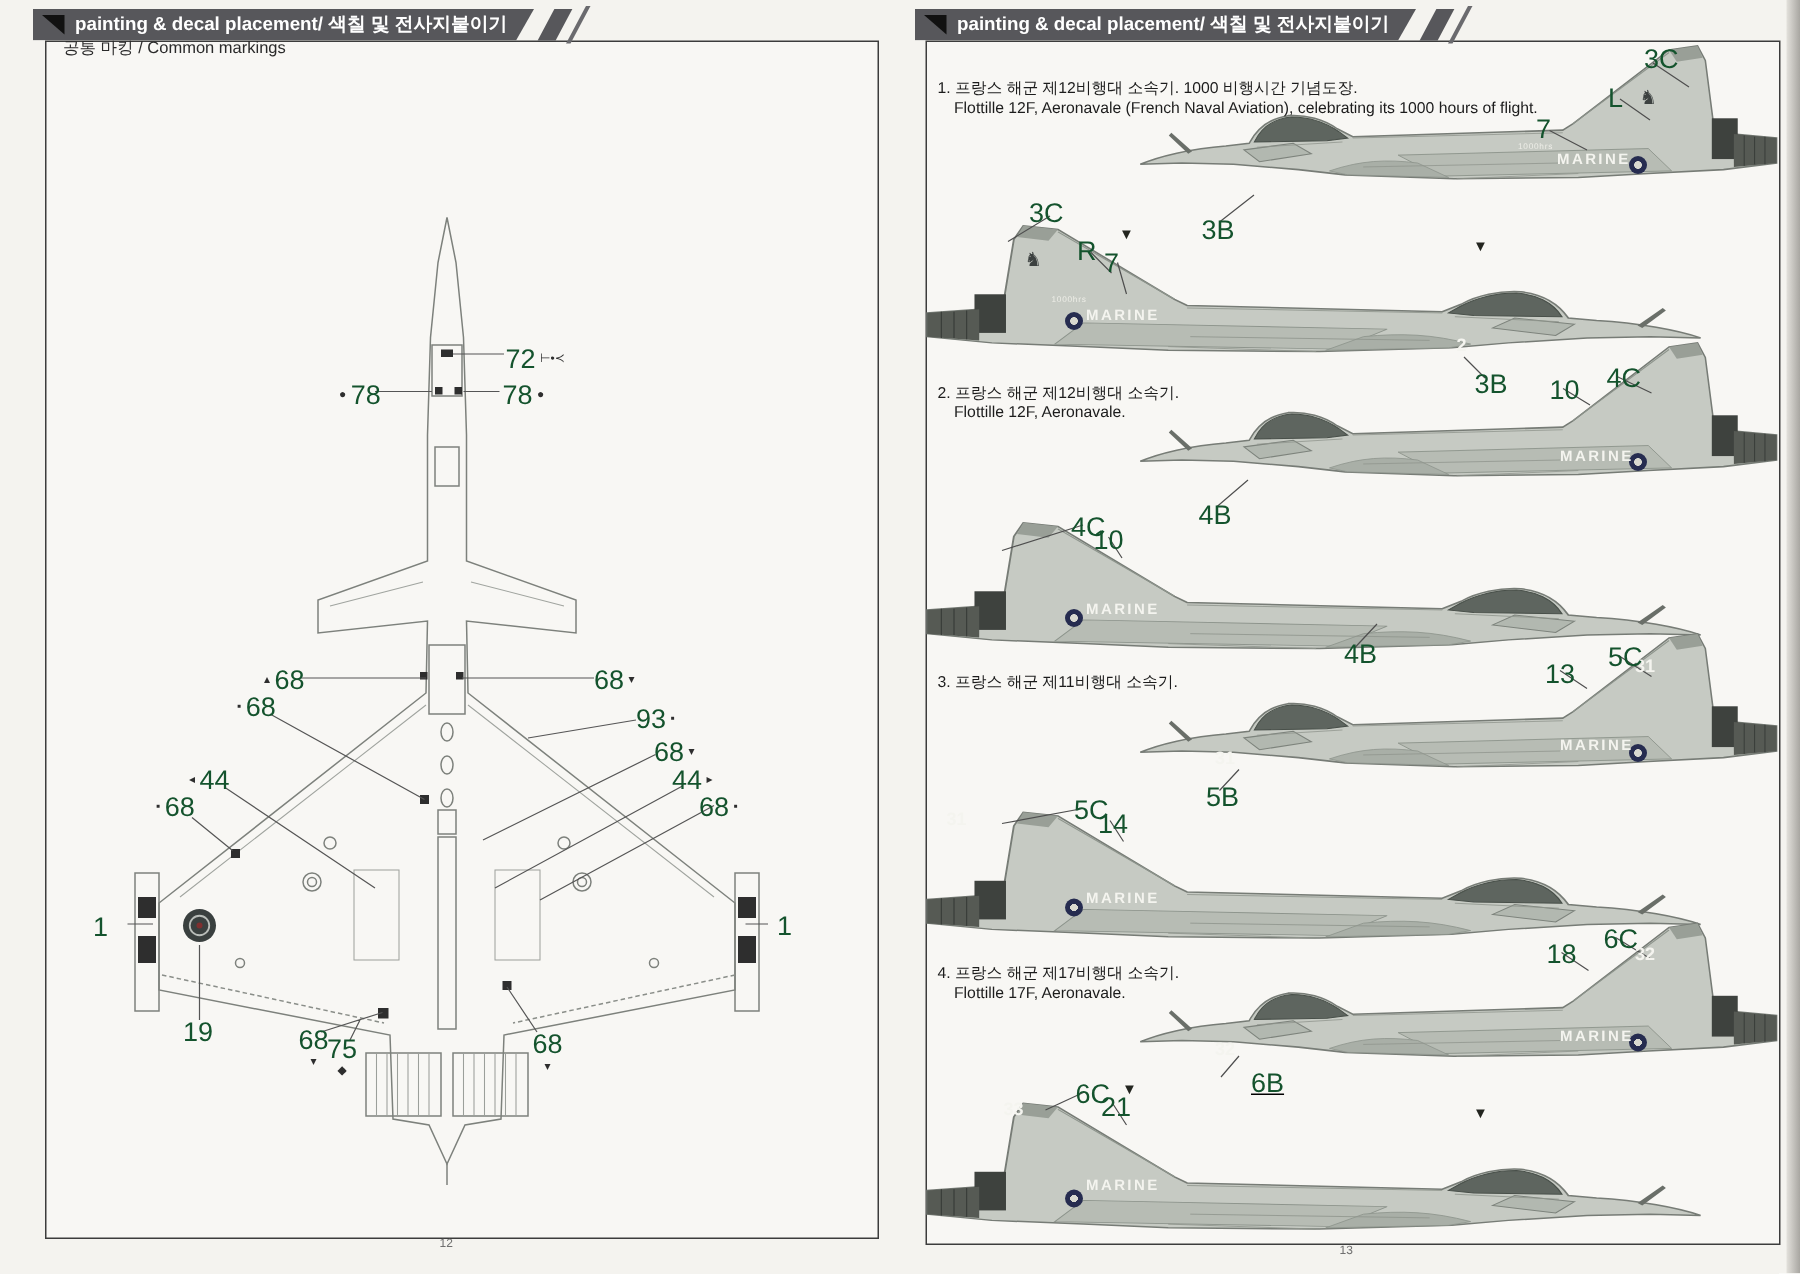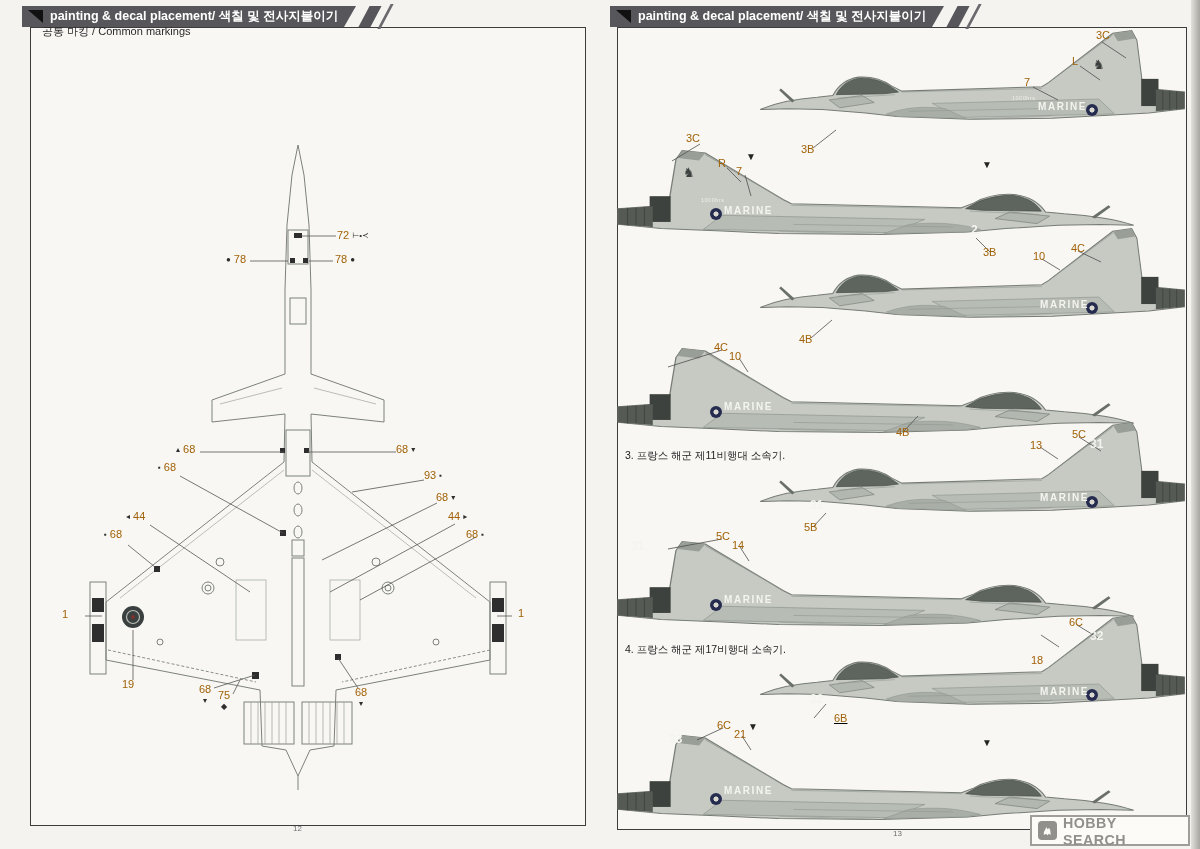--- a/index.html
+++ b/index.html
@@ -26,21 +26,21 @@
 
   .common-label{position:absolute;left:42px;top:24px;font-size:11px;color:#2a2a2a;text-align:center;}
   .pageno{position:absolute;font-size:8px;color:#6f6f6f;}
   .pageno.p12{left:293px;top:824px;} .pageno.p13{left:893px;top:829px;}
 
   .layer{display:contents;}
   svg.topview{position:absolute;left:60px;top:130px;width:480px;height:660px;}
   svg.leaders{position:absolute;left:0;top:0;width:1200px;height:849px;pointer-events:none;}
 
   .callout{position:absolute;display:flex;align-items:center;gap:3px;}
-  .callout .num{font-size:11px;color:#a16207;line-height:1;}
+  .callout .num{font-size:18px;color:#14532d;line-height:1;}
   .callout .glyph{font-size:8px;color:#2e2e2e;line-height:1;}
   .callout .glyph:empty{display:none;}
   .callout.gs-r{flex-direction:row-reverse;}
   .callout.gs-b{flex-direction:column-reverse;gap:2px;align-items:center;}
 
   .scheme{position:absolute;left:625px;width:430px;font-size:10.5px;color:#1c1c1c;line-height:13px;}
   .scheme .en{padding-left:11px;}
   .s1{top:53px;} .s2{top:256px;} .s3{top:449px;} .s4{top:643px;}
 
   .profile{position:absolute;}
@@ -306,25 +306,34 @@
         </svg>
       </div>
     </div>
 
   
   <svg class="leaders">
     <path d="M1102,42 L1126,58 M1080,66 L1100,80 M1033,87 L1058,100 M813,148 L836,130 M700,144 L672,161 M727,168 L741,182 M745,175 L751,196 M990,252 L976,238 M1078,251 L1101,262 M1042,259 L1060,270 M811,338 L832,320 M722,350 L668,367 M739,358 L748,372 M903,432 L918,416 M1079,437 L1101,451 M1040,447 L1058,459 M813,527 L826,513 M722,539 L668,549 M740,547 L749,561 M1077,625 L1100,639 M1041,635 L1059,647 M814,718 L826,704 M723,728 L697,740 M742,736 L751,750" stroke="#4e4e4e" stroke-width="0.8" fill="none"></path>
   </svg>
 
   
+  <div class="scheme s1">
+    <div><span>1.</span> <span>프랑스 해군 제12비행대 소속기. 1000 비행시간 기념도장.</span></div>
+    <div class="en">Flottille 12F, Aeronavale (French Naval Aviation), celebrating its 1000 hours of flight.</div>
+  </div>
+  <div class="scheme s2">
+    <div><span>2.</span> <span>프랑스 해군 제12비행대 소속기.</span></div>
+    <div class="en">Flottille 12F, Aeronavale.</div>
+  </div>
   <div class="scheme s3">
     <div><span>3.</span> <span>프랑스 해군 제11비행대 소속기.</span></div>
   </div>
   <div class="scheme s4">
     <div><span>4.</span> <span>프랑스 해군 제17비행대 소속기.</span></div>
+    <div class="en">Flottille 17F, Aeronavale.</div>
   </div>
 
   
   <div class="layer">
     
   <span class="roundel" style="left: 1086px; top: 104px;"></span><span class="roundel" style="left: 710px; top: 208px;"></span><span class="roundel" style="left: 1086px; top: 302px;"></span><span class="roundel" style="left: 710px; top: 406px;"></span><span class="roundel" style="left: 1086px; top: 496px;"></span><span class="roundel" style="left: 710px; top: 599px;"></span><span class="roundel" style="left: 1086px; top: 689px;"></span><span class="roundel" style="left: 710px; top: 793px;"></span></div>
   <div class="layer">
     
   <span class="actext marine" style="left: 1038px; top: 102px;">MARINE</span><span class="actext marine" style="left: 724px; top: 206px;">MARINE</span><span class="actext marine" style="left: 1040px; top: 300px;">MARINE</span><span class="actext marine" style="left: 724px; top: 402px;">MARINE</span><span class="actext marine" style="left: 1040px; top: 493px;">MARINE</span><span class="actext marine" style="left: 724px; top: 595px;">MARINE</span><span class="actext marine" style="left: 1040px; top: 687px;">MARINE</span><span class="actext marine" style="left: 724px; top: 786px;">MARINE</span><span class="actext tinywhite" style="left: 1012px; top: 96px;">1000hrs</span><span class="actext tinywhite" style="left: 701px; top: 198px;">1000hrs</span><span class="actext sidenum" style="left: 971px; top: 224px;">2</span><span class="actext sidenum" style="left: 810px; top: 499px;">31</span><span class="actext sidenum" style="left: 1090px; top: 438px;">31</span><span class="actext sidenum" style="left: 631px; top: 540px;">31</span><span class="actext sidenum" style="left: 810px; top: 693px;">32</span><span class="actext sidenum" style="left: 1090px; top: 630px;">32</span><span class="actext sidenum" style="left: 669px; top: 733px;">33</span><span class="actext tailart" style="left: 1093px; top: 58px;">♞</span><span class="actext tailart" style="left: 683px; top: 166px;">♞</span></div>
   <div class="layer">
@@ -406,42 +415,35 @@
       </div>
     
       <div class="callout" style="left: 732px; top: 540px;">
         <span class="num">14</span>
       </div>
     
       <div class="callout" style="left: 1069px; top: 617px;">
         <span class="num">6C</span>
       </div>
     
-      <div class="callout" style="left: 1031px; top: 627px; margin-top: 28px;">
+      <div class="callout" style="left: 1031px; top: 627px;">
         <span class="num">18</span>
       </div>
     
       <div class="callout" style="left: 834px; top: 713px; text-decoration: underline;">
         <span class="num">6B</span>
       </div>
     
       <div class="callout" style="left: 717px; top: 720px;">
         <span class="num">6C</span>
       </div>
     
       <div class="callout" style="left: 734px; top: 729px;">
         <span class="num">21</span>
       </div>
     </div>
 
   
   <div class="pageno p12">12</div>
   <div class="pageno p13">13</div>
 
-  <div class="logo">
-    <svg class="logo-mark" viewBox="0 0 19 19">
-      <rect x="0" y="0" width="19" height="19" rx="4" fill="#91908c"></rect>
-      <path d="M6,14 C5,10 8,9 8,6 C10,8 9,9 11,7 C13,9 12,11 13,14 C11,12.5 10.5,13 9.5,14.5 C8.5,13 8,12.5 6,14 Z" fill="#fcfbf8"></path>
-    </svg>
-    <span class="logo-text">HOBBY SEARCH</span>
-  </div>
 
 </div>
 
 </body></html>

